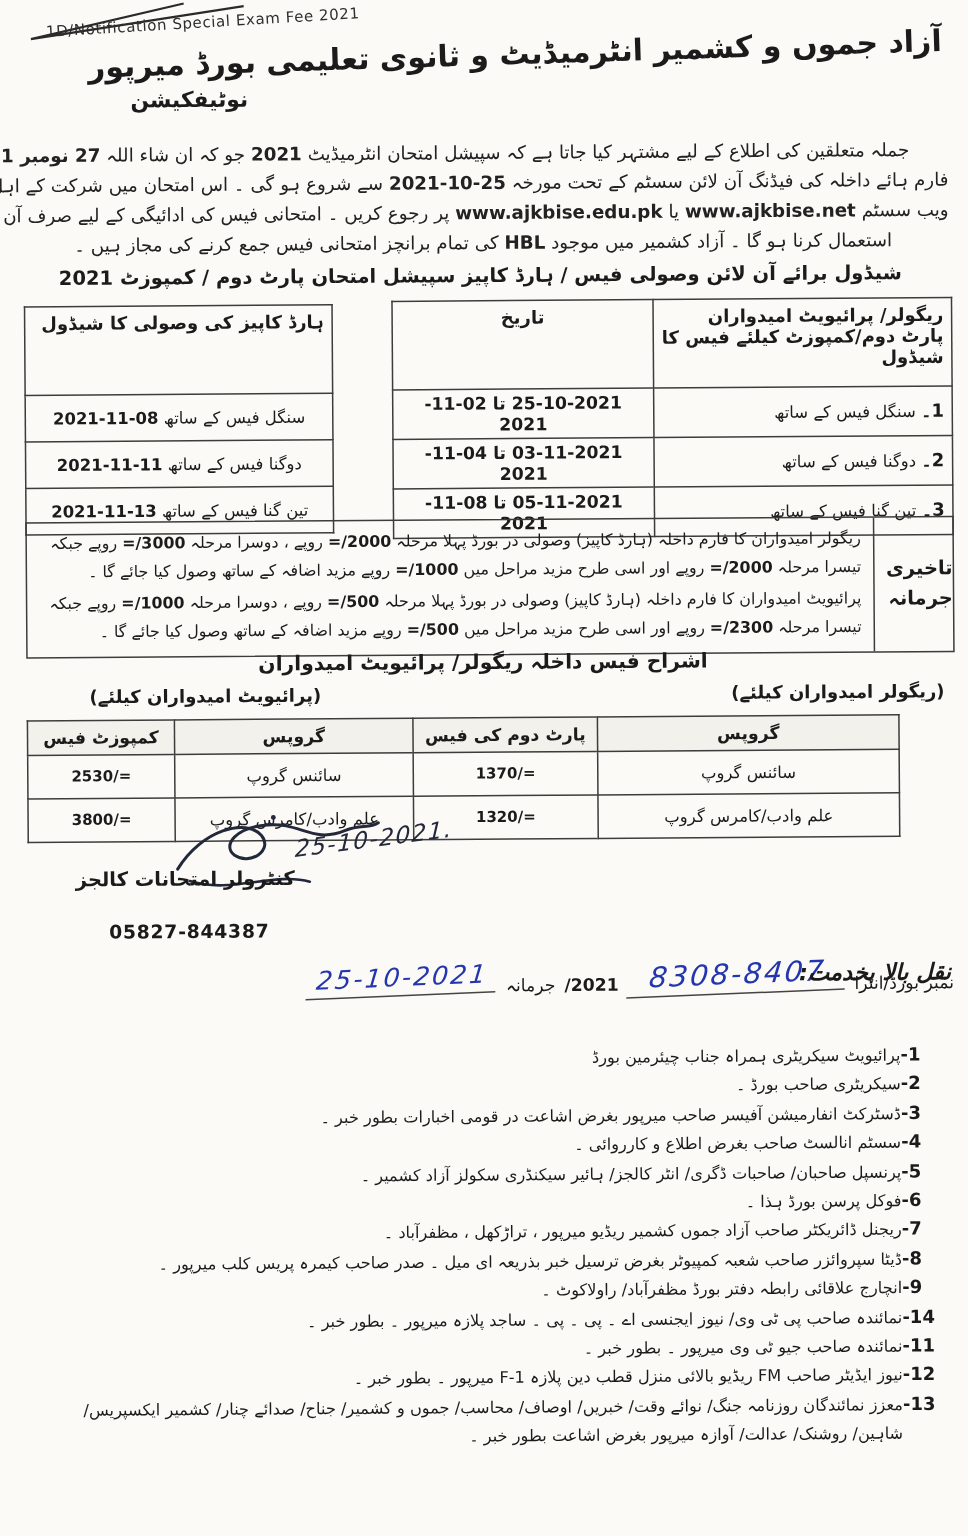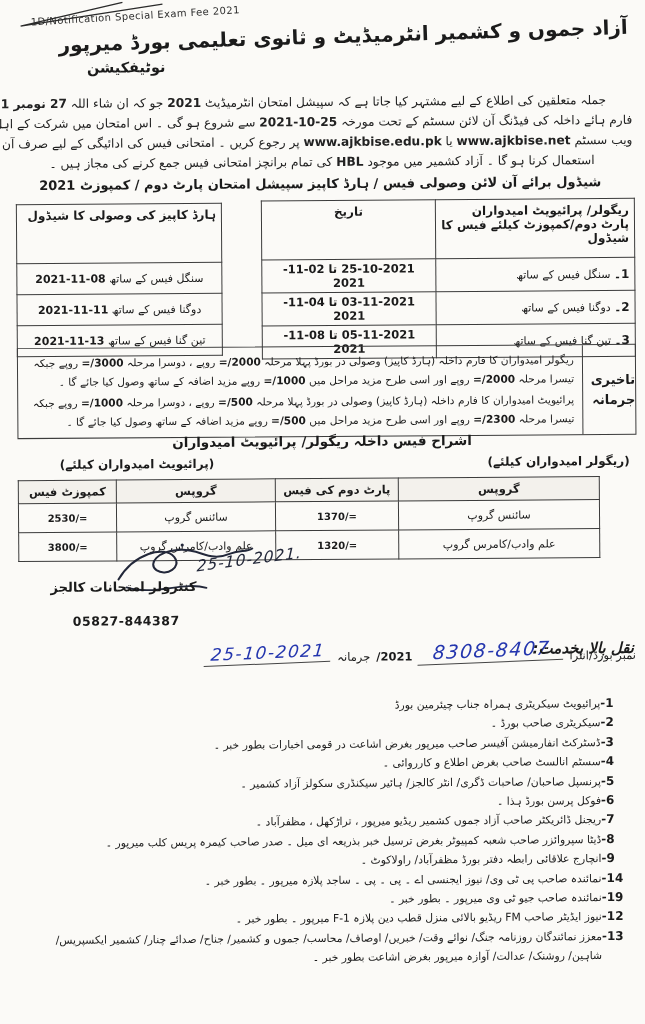--- a/index.html
+++ b/index.html
@@ -230,21 +230,21 @@
       </div>
     <div class="copy-item">
         <span class="num" dir="ltr">-9</span>
         <span class="txt">انچارج علاقائی رابطہ دفتر بورڈ مظفرآباد/ راولاکوٹ ۔</span>
       </div>
     <div class="copy-item">
         <span class="num" dir="ltr">-14</span>
         <span class="txt">نمائندہ صاحب پی ٹی وی/ نیوز ایجنسی اے ۔ پی ۔ پی ۔ ساجد پلازہ میرپور ۔ بطور خبر ۔</span>
       </div>
     <div class="copy-item">
-        <span class="num" dir="ltr">-19</span>
+        <span class="num" dir="ltr">-11</span>
         <span class="txt">نمائندہ صاحب جیو ٹی وی میرپور ۔ بطور خبر ۔</span>
       </div>
     <div class="copy-item">
         <span class="num" dir="ltr">-12</span>
         <span class="txt">نیوز ایڈیٹر صاحب FM ریڈیو بالائی منزل قطب دین پلازہ F-1 میرپور ۔ بطور خبر ۔</span>
       </div>
     <div class="copy-item">
         <span class="num" dir="ltr">-13</span>
         <span class="txt">معزز نمائندگان روزنامہ جنگ/ نوائے وقت/ خبریں/ اوصاف/ محاسب/ جموں و کشمیر/ جناح/ صدائے چنار/ کشمیر ایکسپریس/ شاہین/ روشنک/ عدالت/ آوازہ میرپور بغرض اشاعت بطور خبر ۔</span>
       </div>

